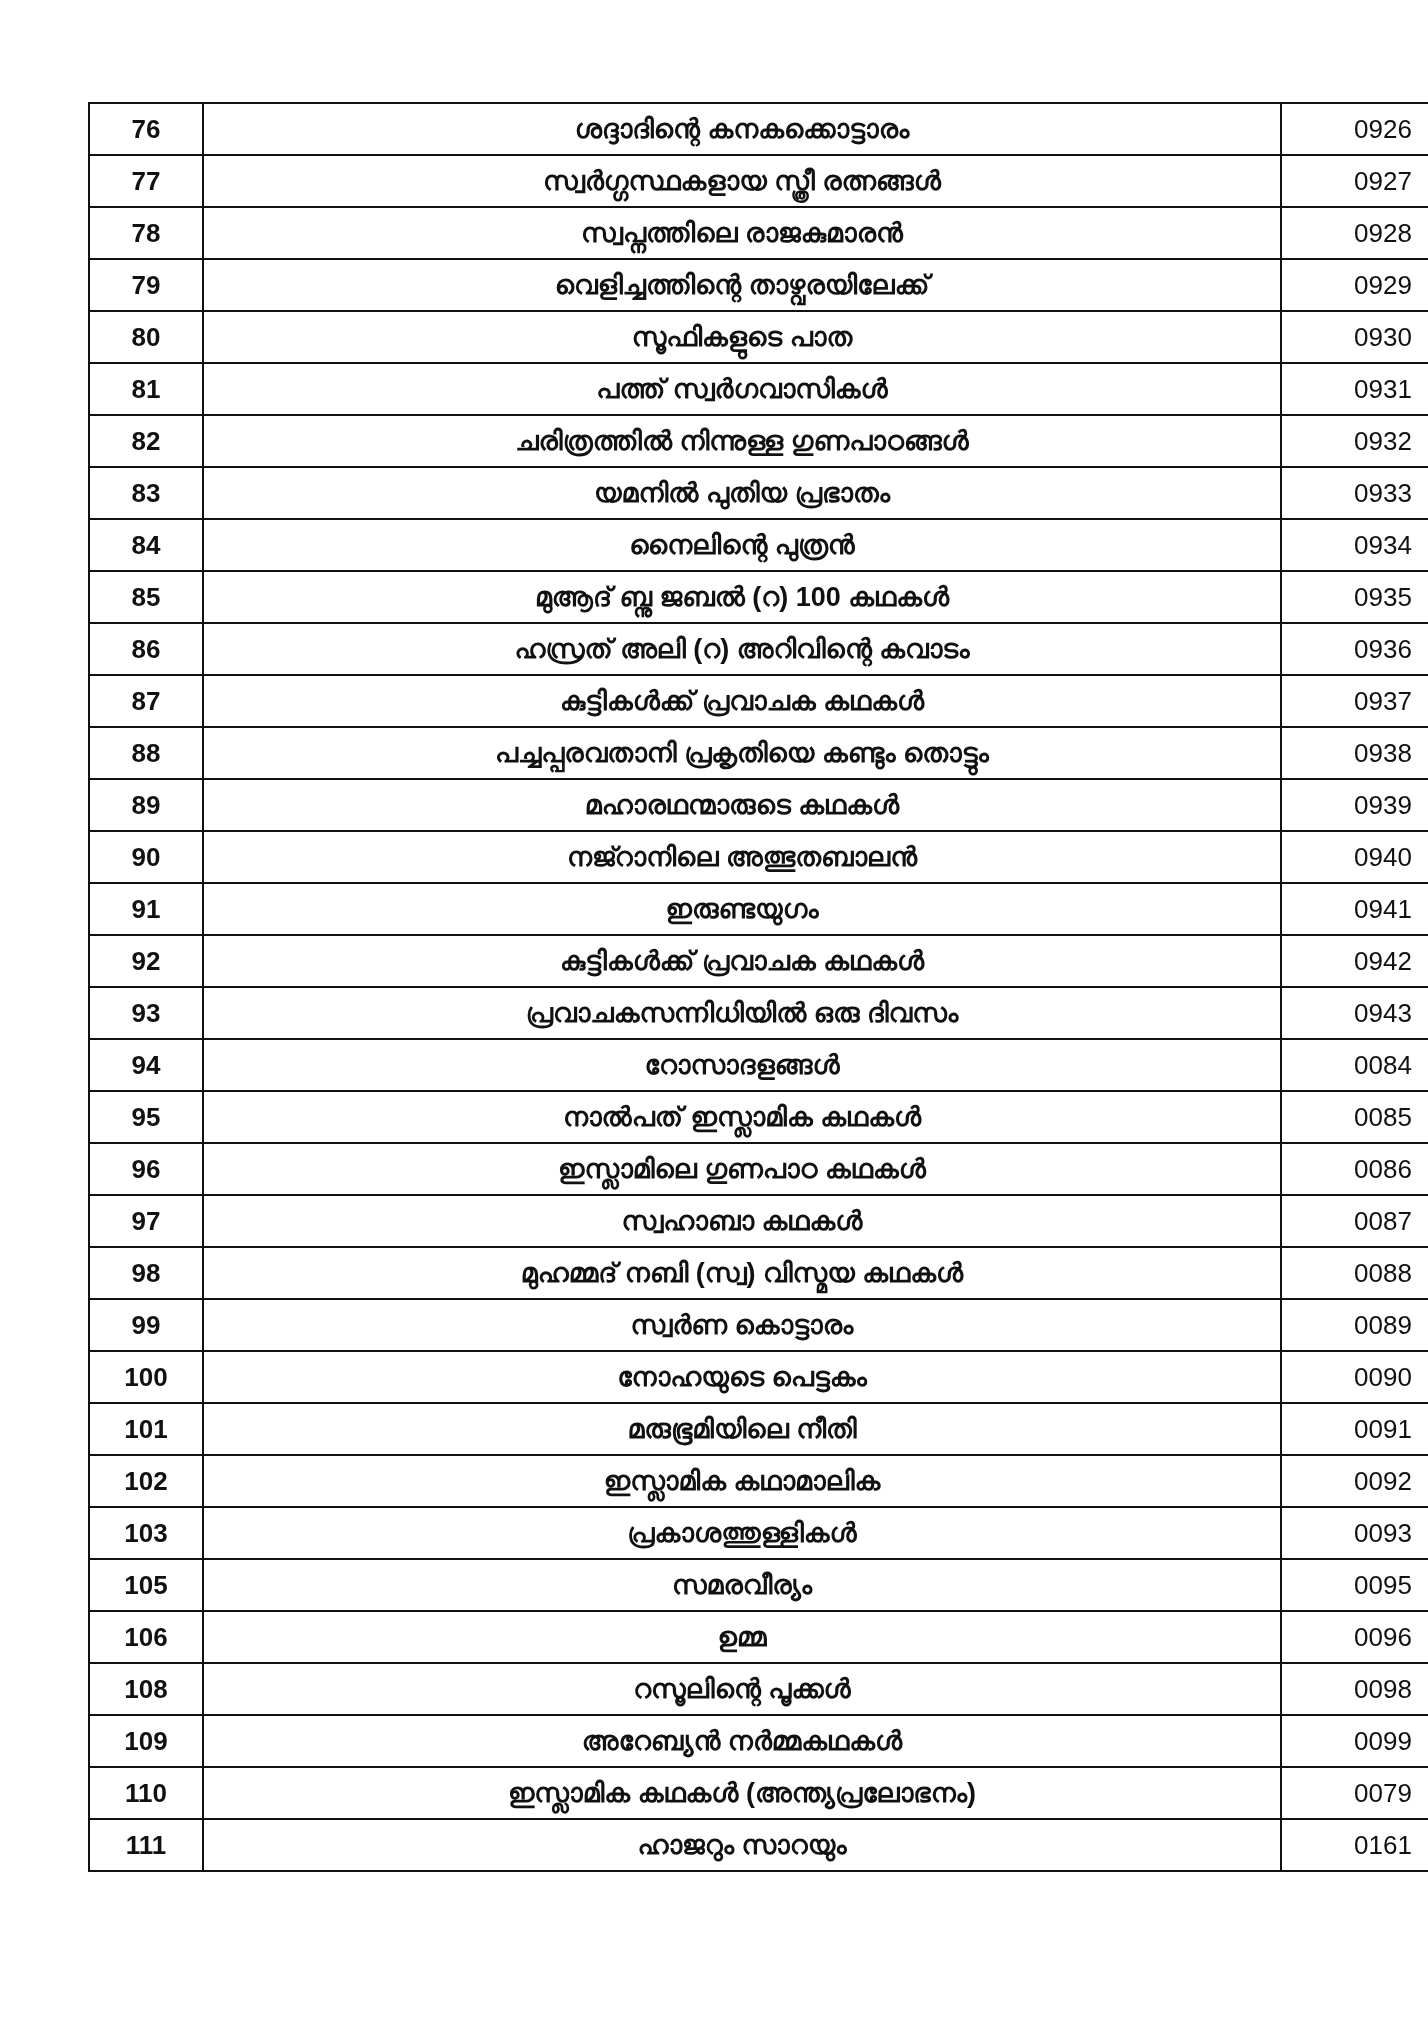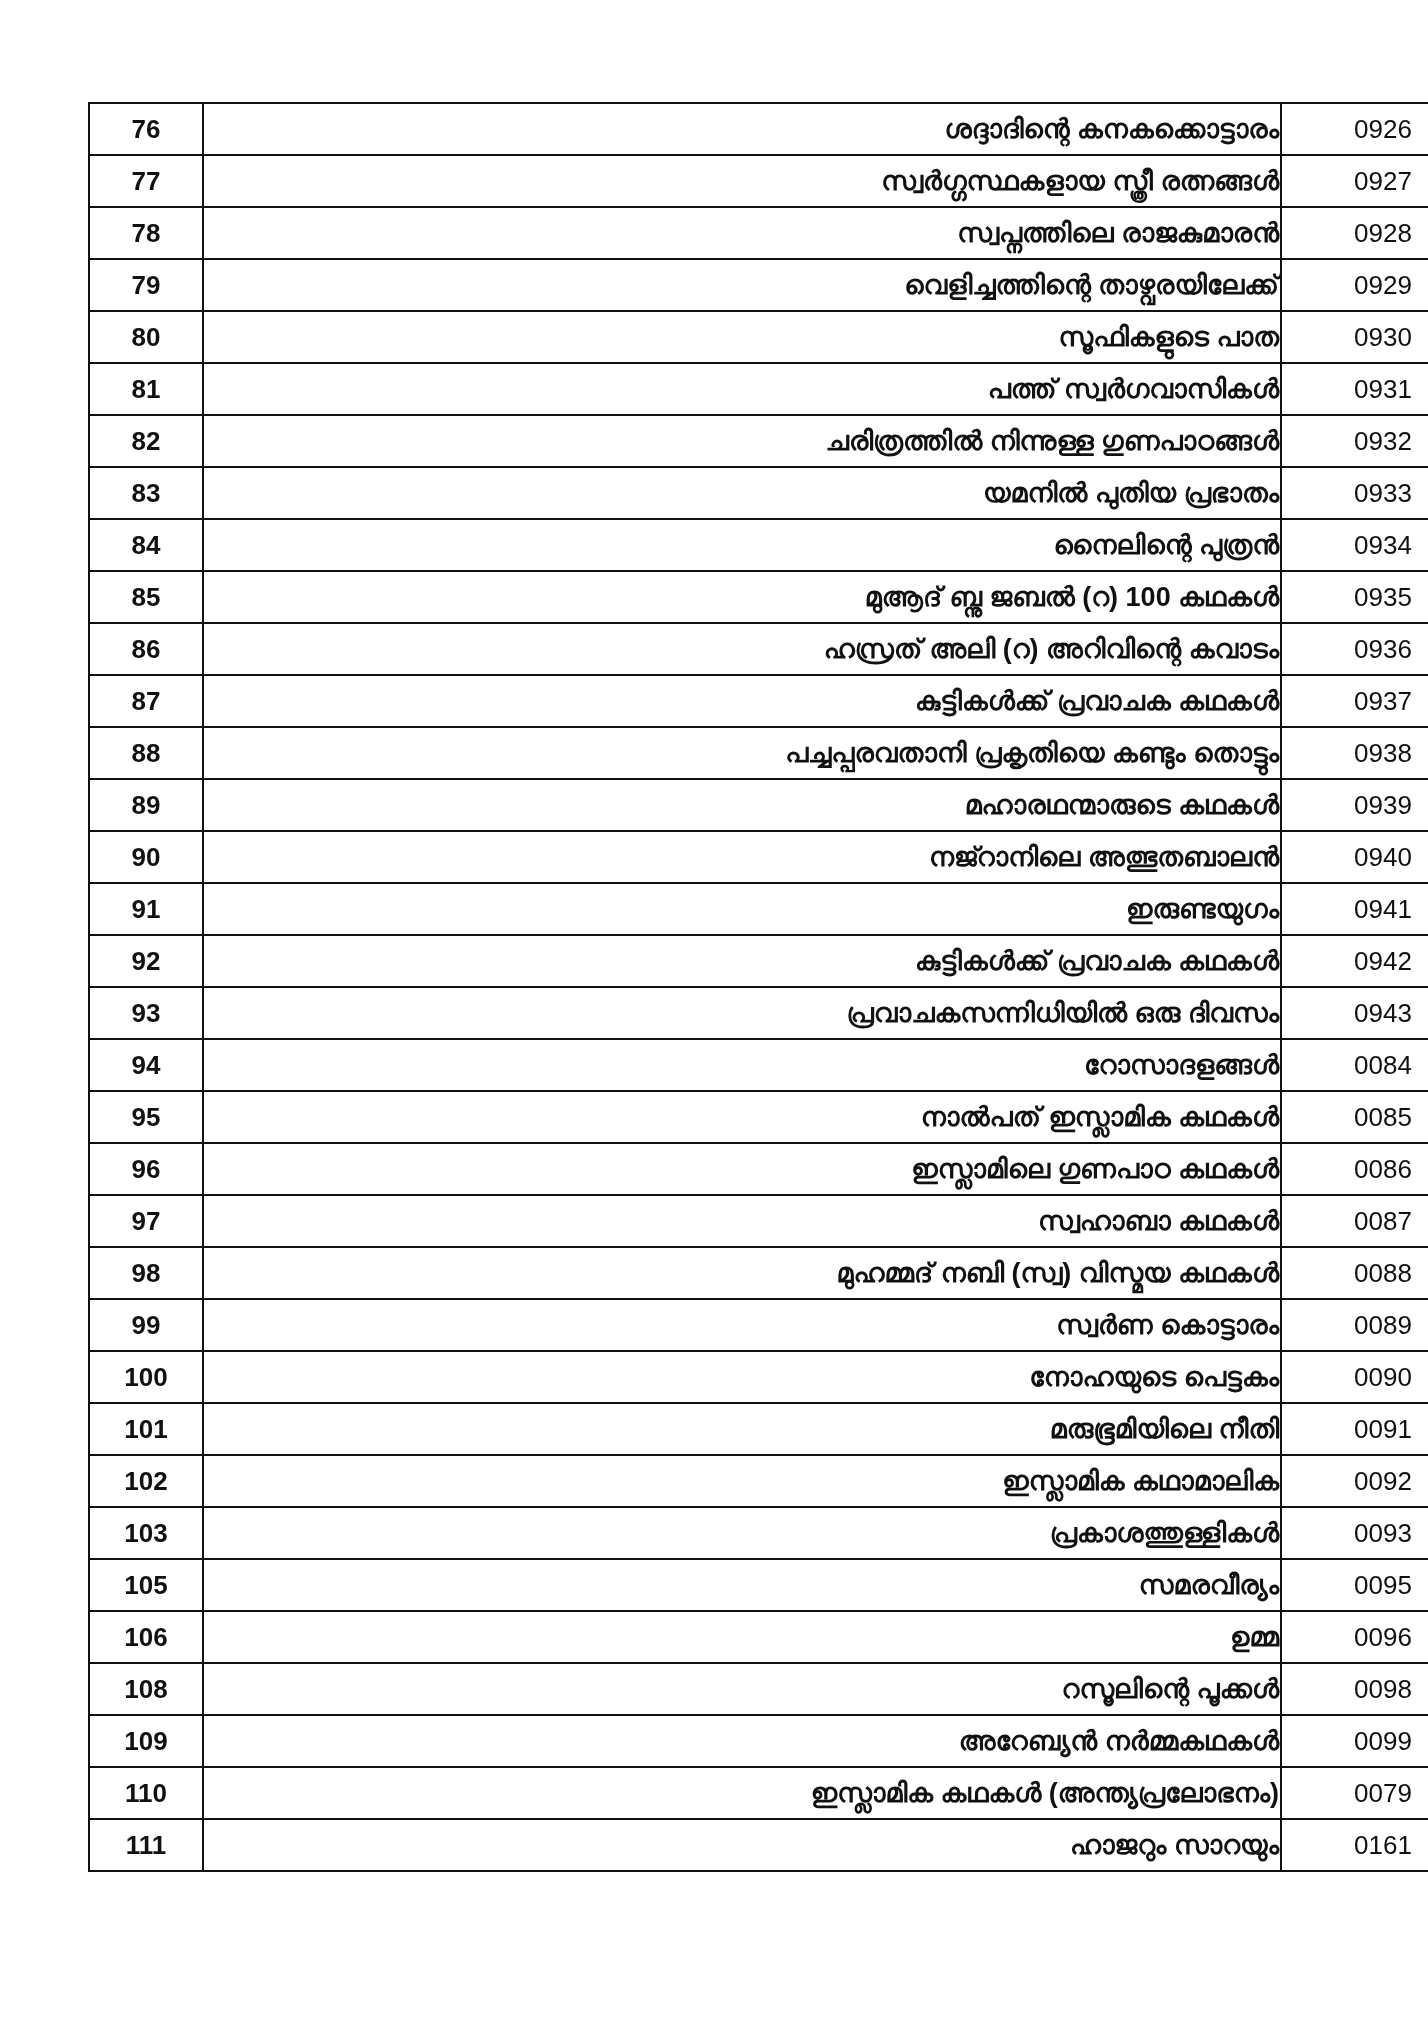--- a/index.html
+++ b/index.html
@@ -33,21 +33,21 @@
   }
   td.cell-no {
     width: 110px;
     text-align: center;
     font-weight: bold;
     font-size: 26px;
   }
   td.cell-title {
     font-weight: bold;
     font-size: 27px;
-    text-align: right;
+    text-align: center;
   }
   td.cell-code {
     width: 200px;
     text-align: center;
     font-weight: normal;
     font-size: 26px;
     border-radius: 10px;
   }
 </style>
 </head>

